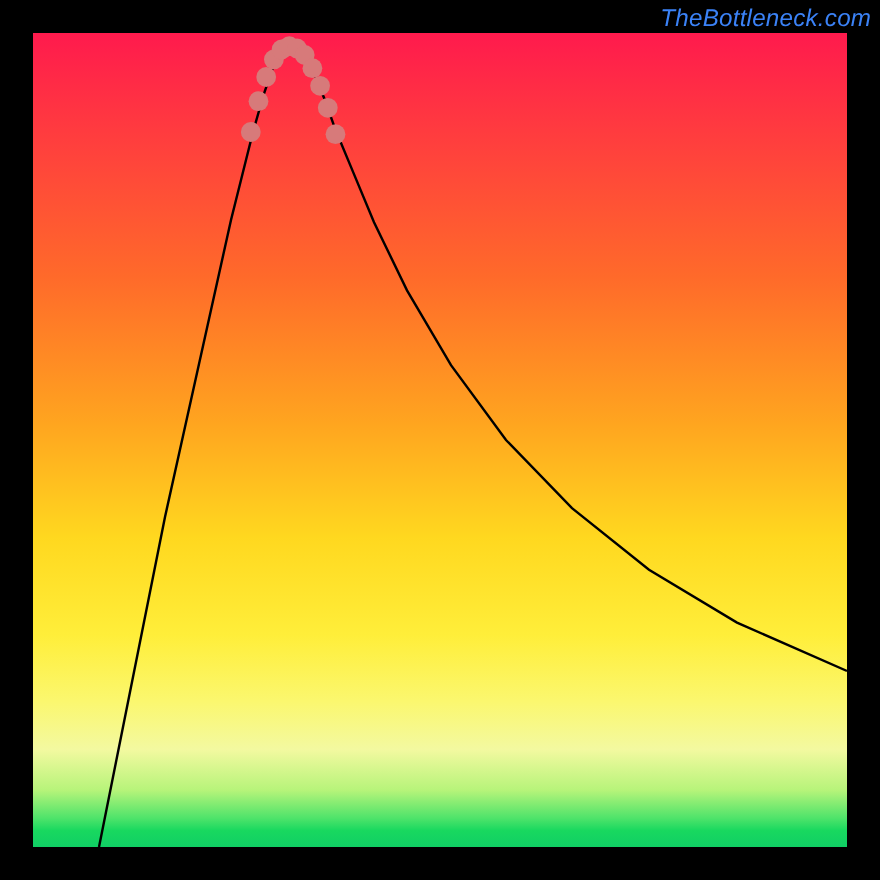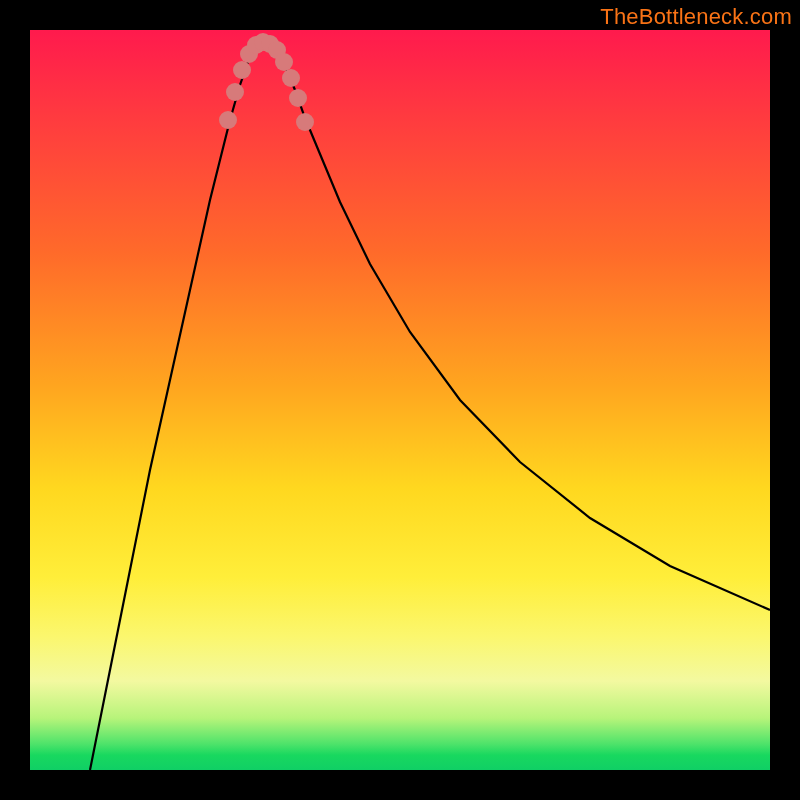--- a/index.html
+++ b/index.html
@@ -39,24 +39,25 @@
       #b7f47a 93%,
       #4de36a 96.5%,
       #18d85f 98%,
       #10cf65 100%
     );
   }
   .watermark {
     position: absolute;
     top: 4px;
     right: 8px;
-    color: #f97316;
+    color: #3b82f6;
     font-size: 22px;
     letter-spacing: 0.2px;
     user-select: none;
+    font-style: italic;
   }
   svg {
     position: absolute;
     left: 0;
     top: 0;
   }
 </style>
 </head>
 <body>
 

